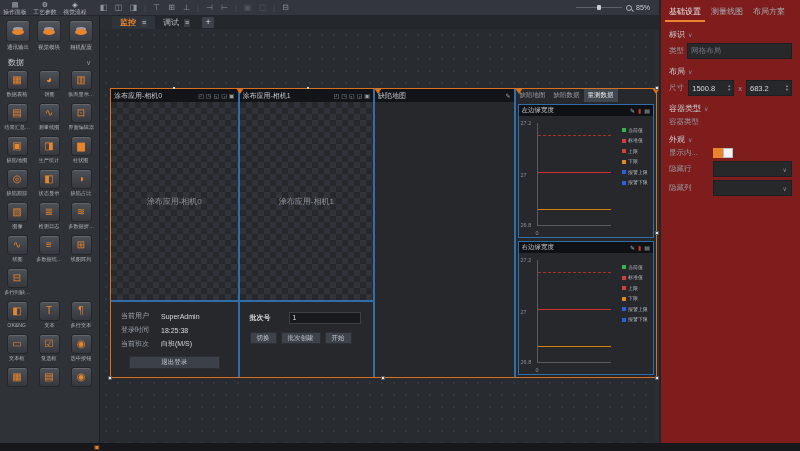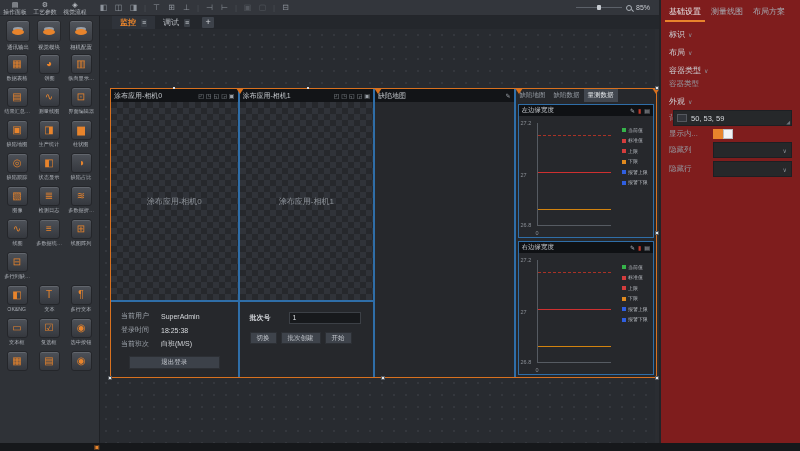--- a/index.html
+++ b/index.html
@@ -237,20 +237,24 @@
         </div>
 
         <div class="tool">
           <div class="tool-box">
             <div class="disc"></div>
           </div>
           <span class="tool-label">相机配置</span>
         </div>
       </div>
 
+    <div class="side-sec">
+      <span class="st">数据</span>
+      <span class="chev">∨</span>
+    </div>
     <div class="palette">
 
         <div class="pitem">
           <div class="pbox">
             <span class="pg">▦</span>
           </div>
           <span class="plabel">数据表格</span>
         </div>
 
         <div class="pitem">
@@ -671,64 +675,80 @@
 
     <div class="ptab active"><span>基础设置</span></div>
         <div class="ptab"><span>测量线图</span></div>
         <div class="ptab"><span>布局方案</span></div>
       </div>
 
     <div class="sechead">
       <span>标识</span>
       <span class="chev">∨</span>
     </div>
+    <div class="prow">
+      <span class="plab">类型</span>
+      <div class="pctl">
+        <input class="dim" readonly="" value="网格布局" style="">
+      </div>
+    </div>
 
     <div class="sechead">
       <span>布局</span>
       <span class="chev">∨</span>
     </div>
+    <div class="prow">
+      <span class="plab">尺寸</span>
+      <div class="spin">
+        <input readonly="" value="1500.8" style="">
+        <span class="arrows">
+            <span>▲</span>
+            <span>▼</span>
+          </span>
+      </div>
+      <span class="xsep">x</span>
+      <div class="spin">
+        <input readonly="" value="683.2" style="">
+        <span class="arrows">
+            <span>▲</span>
+            <span>▼</span>
+          </span>
+      </div>
+    </div>
 
     <div class="sechead">
       <span>容器类型</span>
       <span class="chev">∨</span>
     </div>
     <div class="prow">
       <span class="plab">容器类型</span>
     </div>
 
     <div class="sechead">
       <span>外观</span>
       <span class="chev">∨</span>
-    </div>
-    <div class="prow">
-      <span class="plab">背景色</span>
-      <div class="pctl">
-        <span class="swatch"></span>
-        <input readonly="" value="50, 53, 59" style="">
-        <span class="grip">◢</span>
-      </div>
     </div>
     <div class="prow">
       <span class="plab">显示内...</span>
       <div class="toggle">
         <div class="tg-on"></div>
         <div class="tg-knob"></div>
       </div>
     </div>
     <div class="prow">
+      <span class="plab">隐藏行</span>
+      <div class="selctl">
+          <span class="chev">∨</span>
+        </div>
+    </div>
+    <div class="prow">
       <span class="plab">隐藏列</span>
       <div class="selctl">
           <span class="chev">∨</span>
         </div>
     </div>
-    <div class="prow">
-      <span class="plab">隐藏行</span>
-      <div class="selctl">
-          <span class="chev">∨</span>
-        </div>
-    </div>
   </div>
 
   <div class="statusbar">
     <span class="sb-ic">▣</span>
   </div>
 
 </div>
 
 </body></html>

